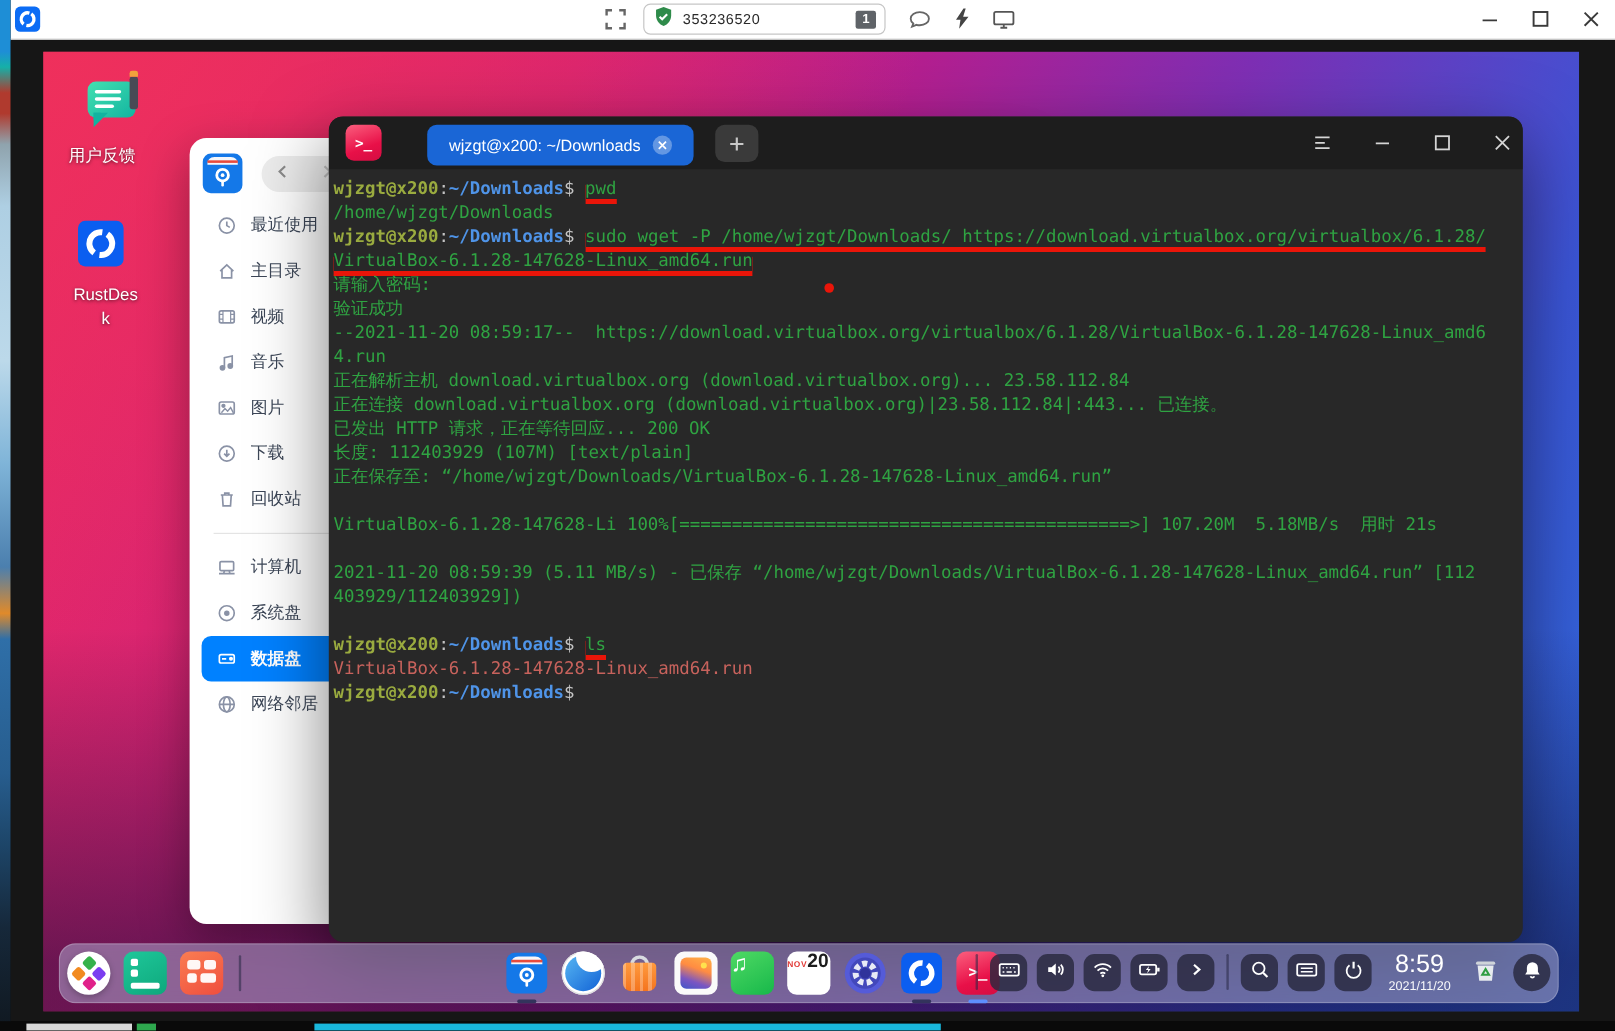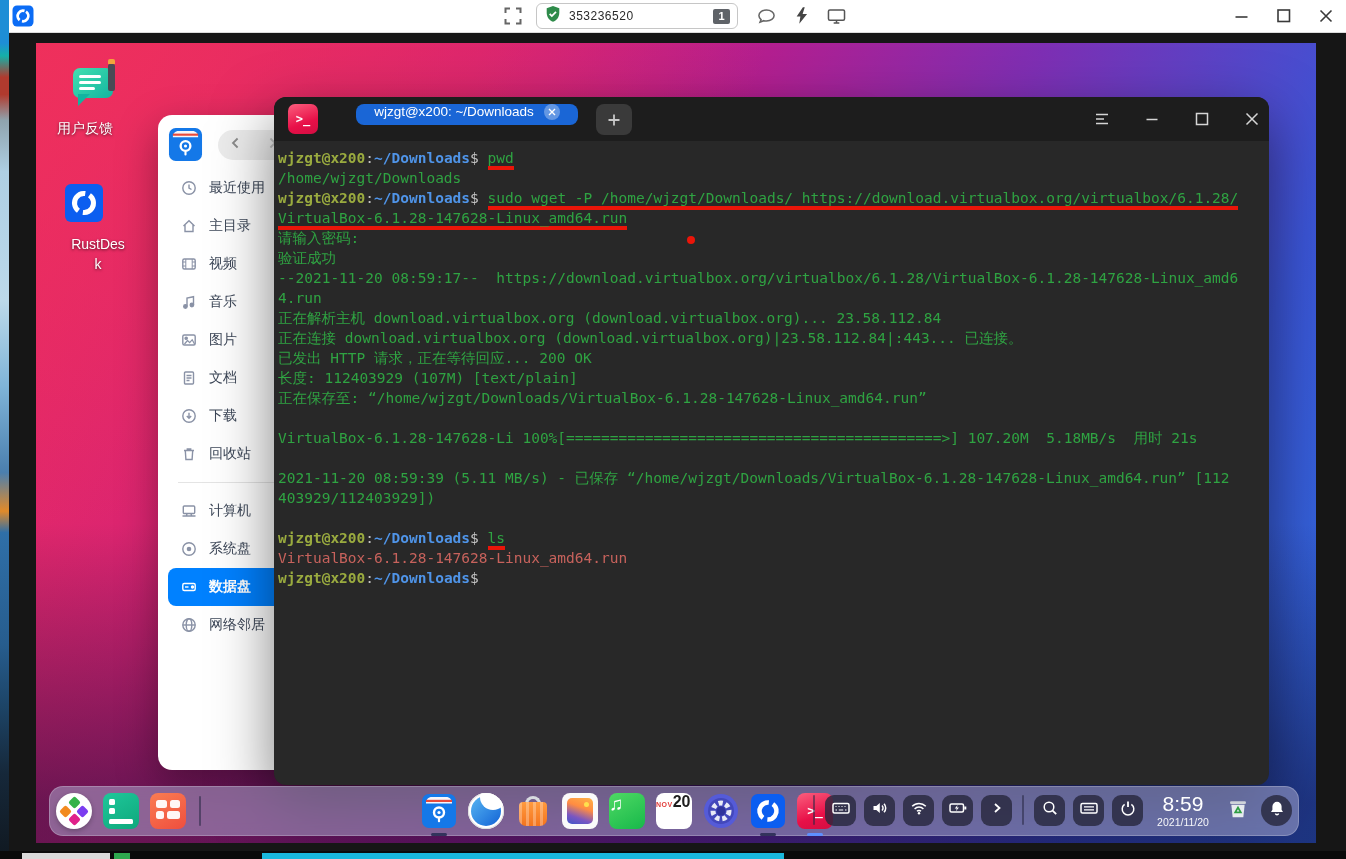--- a/index.html
+++ b/index.html
@@ -60,21 +60,21 @@
   .fm-item .fm-label { color:#3c4657; }
   .fm-item.selected { background:var(--accent-blue); color:#fff; }
   .fm-item.selected .fm-label { color:#fff; font-weight:bold; }
   .fm-divider { height:1px; background:#e4e4e4; margin:9px 14px 9px 20px; }
   .fm-ic { display:inline-flex; width:16px; height:16px; }
 
   
   .term-window { position:absolute; left:238px; top:54px; width:995px; height:688px; background:#282828; border-radius:12px; box-shadow:0 22px 60px rgba(0,0,0,.5); z-index:3; overflow:hidden; }
   .term-titlebar { position:absolute; left:0; top:0; width:100%; height:44px; background:#1d1d1d; }
   .term-app-icon { position:absolute; left:14px; top:7px; width:30px; height:30px; border-radius:7px; background:linear-gradient(160deg,#fb5f7e 0%,#e81048 62%,#d40d42 100%); color:#fff; font:bold 12px/30px "DejaVu Sans Mono", monospace; text-align:center; }
-  .term-tab { position:absolute; left:82px; top:7px; width:222px; height:21px; background:var(--terminal-tab-blue); border-radius:8px; display:flex; align-items:flex-start; justify-content:center; gap:10px; color:#fff; font-size:13.5px; }
+  .term-tab { position:absolute; left:82px; top:7px; width:222px; height:34px; background:var(--terminal-tab-blue); border-radius:8px; display:flex; align-items:center; justify-content:center; gap:10px; color:#fff; font-size:13.5px; }
   .term-tab-close { width:16px; height:16px; border-radius:50%; background:rgba(255,255,255,.32); display:inline-flex; align-items:center; justify-content:center; }
   .term-newtab { position:absolute; left:322px; top:7px; width:36px; height:31px; background:#3a3a3a; border-radius:8px; display:flex; align-items:center; justify-content:center; }
   .term-controls { position:absolute; right:8px; top:13px; display:flex; gap:32px; }
   .term-controls span { width:18px; height:18px; display:inline-flex; align-items:center; justify-content:center; }
   .term-body { position:absolute; left:0; top:44px; right:0; bottom:0; padding:7px 0 16px 4px; font-family:"DejaVu Sans Mono", monospace; font-size:14.5px; white-space:pre; }
   .t-line { height:20px; line-height:20px; }
   .c-h { color:var(--prompt-host-green); font-weight:bold; }
   .c-s { color:#c3c3c3; }
   .c-p { color:var(--prompt-path-blue); font-weight:bold; }
   .c-g { color:var(--terminal-green); }
@@ -203,21 +203,21 @@
           </span>
           <div class="dsk-label" style="width:58px;margin-left:7px;">用户反馈</div>
         </div>
         <div class="dsk-icon dsk-rustdesk">
           <span class="glyph">
             <svg width="40" height="40" viewBox="0 0 40 40">
                 <rect x="1" y="1" width="38" height="38" rx="6" fill="#0b5ef0"></rect>
                 <circle cx="20" cy="20" r="9.5" fill="none" stroke="#fff" stroke-width="5" stroke-dasharray="25 4.8" transform="rotate(-55 20 20)"></circle>
               </svg>
           </span>
-          <div class="dsk-label" style="width:60px;margin-left:20px;">RustDesk</div>
+          <div class="dsk-label" style="width:60px;margin-left:10px;">RustDesk</div>
         </div>
 
         <div class="fm-window">
           <div class="fm-titlebar">
             <span class="fm-app-icon">
               <svg width="35" height="35" viewBox="0 0 36 36">
                   <rect x="1" y="1" width="34" height="34" rx="7" fill="#1478e8"></rect>
                   <path d="M5 10c0-3.3 2.2-6 6-6h14c3.8 0 6 2.7 6 6v0.6H5z" fill="#f5f6fa"></path>
                   <rect x="5" y="6.8" width="26" height="2.2" fill="#e84b3c"></rect>
                   <circle cx="18" cy="19.5" r="5" fill="none" stroke="#fff" stroke-width="2.4"></circle>
@@ -277,29 +277,20 @@
                     <rect x="1.8" y="3" width="12.4" height="10" rx="1.5"></rect>
                     <circle cx="5.2" cy="6.2" r="1.1" fill="currentColor"></circle>
                     <path d="M3.5 12l3-3.5 2.2 2.2 2.5-3 2.3 4.3" stroke-width="1.2"></path>
                   </svg>
                 </span>
                 <span class="fm-label">图片</span>
               </div>
               <div class="fm-item">
                 <span class="fm-ic">
                   <svg width="16" height="16" viewBox="0 0 16 16" fill="none" stroke="currentColor" stroke-width="1.4">
-                    <rect x="3.5" y="2" width="9" height="12" rx="1"></rect>
-                    <path d="M5.5 5.5h5M5.5 8h5M5.5 10.5h3"></path>
-                  </svg>
-                </span>
-                <span class="fm-label">文档</span>
-              </div>
-              <div class="fm-item">
-                <span class="fm-ic">
-                  <svg width="16" height="16" viewBox="0 0 16 16" fill="none" stroke="currentColor" stroke-width="1.4">
                     <circle cx="8" cy="8" r="6.2"></circle>
                     <path d="M8 4.8v5M5.8 8l2.2 2.2L10.2 8"></path>
                   </svg>
                 </span>
                 <span class="fm-label">下载</span>
               </div>
               <div class="fm-item">
                 <span class="fm-ic">
                   <svg width="16" height="16" viewBox="0 0 16 16" fill="none" stroke="currentColor" stroke-width="1.4">
                     <path d="M3 4.5h10M4.3 4.5l.6 9h6.2l.6-9M6.3 4.5V3h3.4v1.5"></path>

